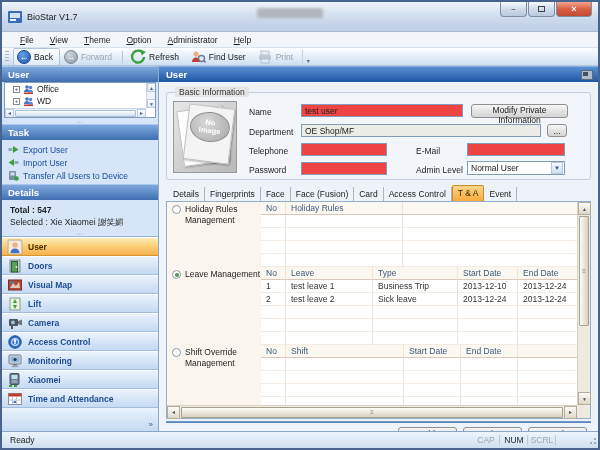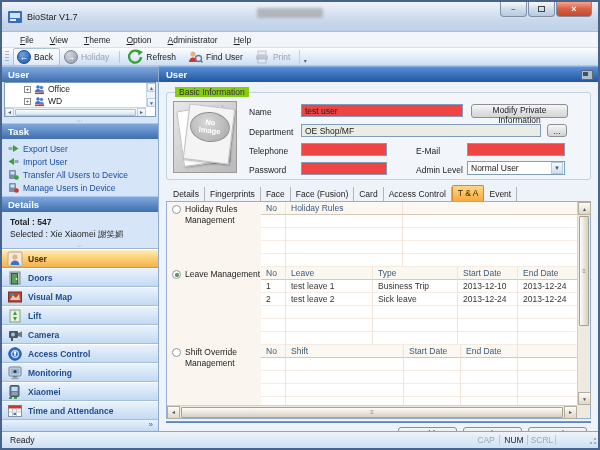--- a/index.html
+++ b/index.html
@@ -53,21 +53,21 @@
   .middle { flex:1; display:flex; min-height:0; }
 
   
   .sidebar { width:157px; background:#d6e5f8; border-right:1px solid #8fa9c8;
              display:flex; flex-direction:column; }
   .panel-hdr { height:16px; background:linear-gradient(#7fa8dc,#3f6fb2);
                border-top:1px solid #a9c6ec; color:#fff; font-weight:bold; font-size:9.5px;
                line-height:15px; padding-left:6px; }
   .treebox { height:36px; margin:0 2px; background:#fff; border:1px solid #7f9db9;
              position:relative; overflow:hidden; }
-  .tree-item { display:flex; align-items:center; gap:3px; height:12px; padding-left:19px; }
+  .tree-item { display:flex; align-items:center; gap:3px; height:12px; padding-left:8px; }
   .expander { width:7px; height:7px; border:1px solid #8a8a8a; background:#fff; font-size:6px;
               line-height:5px; text-align:center; color:#444; }
   .vscroll-mini { position:absolute; right:0; top:0; bottom:9px; width:9px;
                   background:#eef3fa; border-left:1px solid #c6d6e8; display:flex;
                   flex-direction:column; justify-content:space-between; }
   .hscroll-mini { position:absolute; left:0; right:9px; bottom:0; height:9px;
                   background:#eef3fa; border-top:1px solid #c6d6e8; display:flex;
                   justify-content:space-between; align-items:center; }
   .mini-arrow { width:9px; height:9px; font-size:5px; color:#567; display:flex;
                 align-items:center; justify-content:center; background:linear-gradient(#fbfdff,#dde8f4);
@@ -95,21 +95,21 @@
 
   
   .main { flex:1; display:flex; flex-direction:column; background:#eef3fa; min-width:0; }
   .main-hdr { height:16px; background:linear-gradient(#5a8fd4,#1f56a4);
               border-top:1px solid #86b0e4; color:#fff; font-weight:bold; font-size:9.5px;
               line-height:15px; padding:0 5px 0 7px; display:flex; justify-content:space-between; align-items:center; }
   .main-body { flex:1; position:relative; padding:7px 7px 0 7px; min-height:0; }
 
   .groupbox { position:relative; border:1px solid #c3cfde; border-radius:3px; height:88px;
               margin-top:3px; background:#f2f6fb; }
-  .groupbox > .legend { position:absolute; top:-6px; left:8px; background:#84cc16; padding:0 4px; color:#333; }
+  .groupbox > .legend { position:absolute; top:-6px; left:8px; background:#e5e5e5; padding:0 4px; color:#333; }
   .photo { position:absolute; left:6px; top:8px; width:64px; height:72px;
            background:linear-gradient(135deg,#e8e8e8,#b9b9b9); border:1px solid #9a9a9a; overflow:hidden;}
   .photo .frame1 { position:absolute; left:6px; top:6px; width:46px; height:56px; background:#fff;
                    border:1px solid #c0c0c0; transform:rotate(-8deg); box-shadow:1px 1px 2px rgba(0,0,0,.3);}
   .photo .frame2 { position:absolute; left:12px; top:4px; width:46px; height:56px; background:#f4f4f4;
                    border:1px solid #c0c0c0; transform:rotate(7deg); box-shadow:1px 1px 2px rgba(0,0,0,.3);}
   .photo .oval { position:absolute; left:16px; top:10px; width:40px; height:30px; border-radius:50%;
                  background:radial-gradient(circle at 40% 35%, #d8d8d8, #a8a8a8); border:1px solid #909090;
                  display:flex; flex-direction:column; align-items:center; justify-content:center;
                  color:#fff; font-weight:bold; font-size:7.5px; line-height:8px; transform:rotate(6deg);}
@@ -216,21 +216,21 @@
   </div>
 
   <div class="toolbar">
     <div class="tgrip"></div>
     <div class="tbtn raised">
       <span class="circ blue">←</span>
       <span>Back</span>
     </div>
     <div class="tbtn disabled">
       <span class="circ grey">→</span>
-      <span>Holiday</span>
+      <span>Forward</span>
     </div>
     <div class="tsep"></div>
     <div class="tbtn">
       <svg class="icon16" viewBox="0 0 16 16">
         <path d="M13.2 4.6A6 6 0 1 0 14 8" stroke="#3aa03a" stroke-width="2.4" fill="none"></path>
         <polygon points="10.5,0.5 16,3 11.5,6.5" fill="#3aa03a"></polygon>
       </svg>
       <span>Refresh</span>
     </div>
     <div class="tbtn">
@@ -310,28 +310,20 @@
           </svg>
           <span>Import User</span>
         </div>
         <div class="task-item">
           <svg class="icon11" viewBox="0 0 11 11">
             <rect x="1" y="1" width="7" height="9" rx="1" fill="#7d8ea2"></rect>
             <rect x="2.5" y="2.5" width="4" height="3" fill="#cfe2f2"></rect>
             <circle cx="8.5" cy="8.5" r="2.3" fill="#3aa03a"></circle>
           </svg>
           <span>Transfer All Users to Device</span>
-        </div>
-        <div class="task-item">
-          <svg class="icon11" viewBox="0 0 11 11">
-            <rect x="1" y="1" width="7" height="9" rx="1" fill="#7d8ea2"></rect>
-            <rect x="2.5" y="2.5" width="4" height="3" fill="#cfe2f2"></rect>
-            <circle cx="8.5" cy="8.5" r="2.3" fill="#c23b2e"></circle>
-          </svg>
-          <span>Manage Users in Device</span>
         </div>
       </div>
 
       <div class="panel-hdr">Details</div>
       <div class="details-body">
         <div class="details-line bold">Total : 547</div>
         <div class="details-line">Selected : Xie Xiaomei 謝笑媚</div>
       </div>
       <div class="splitter">⋯</div>
 

